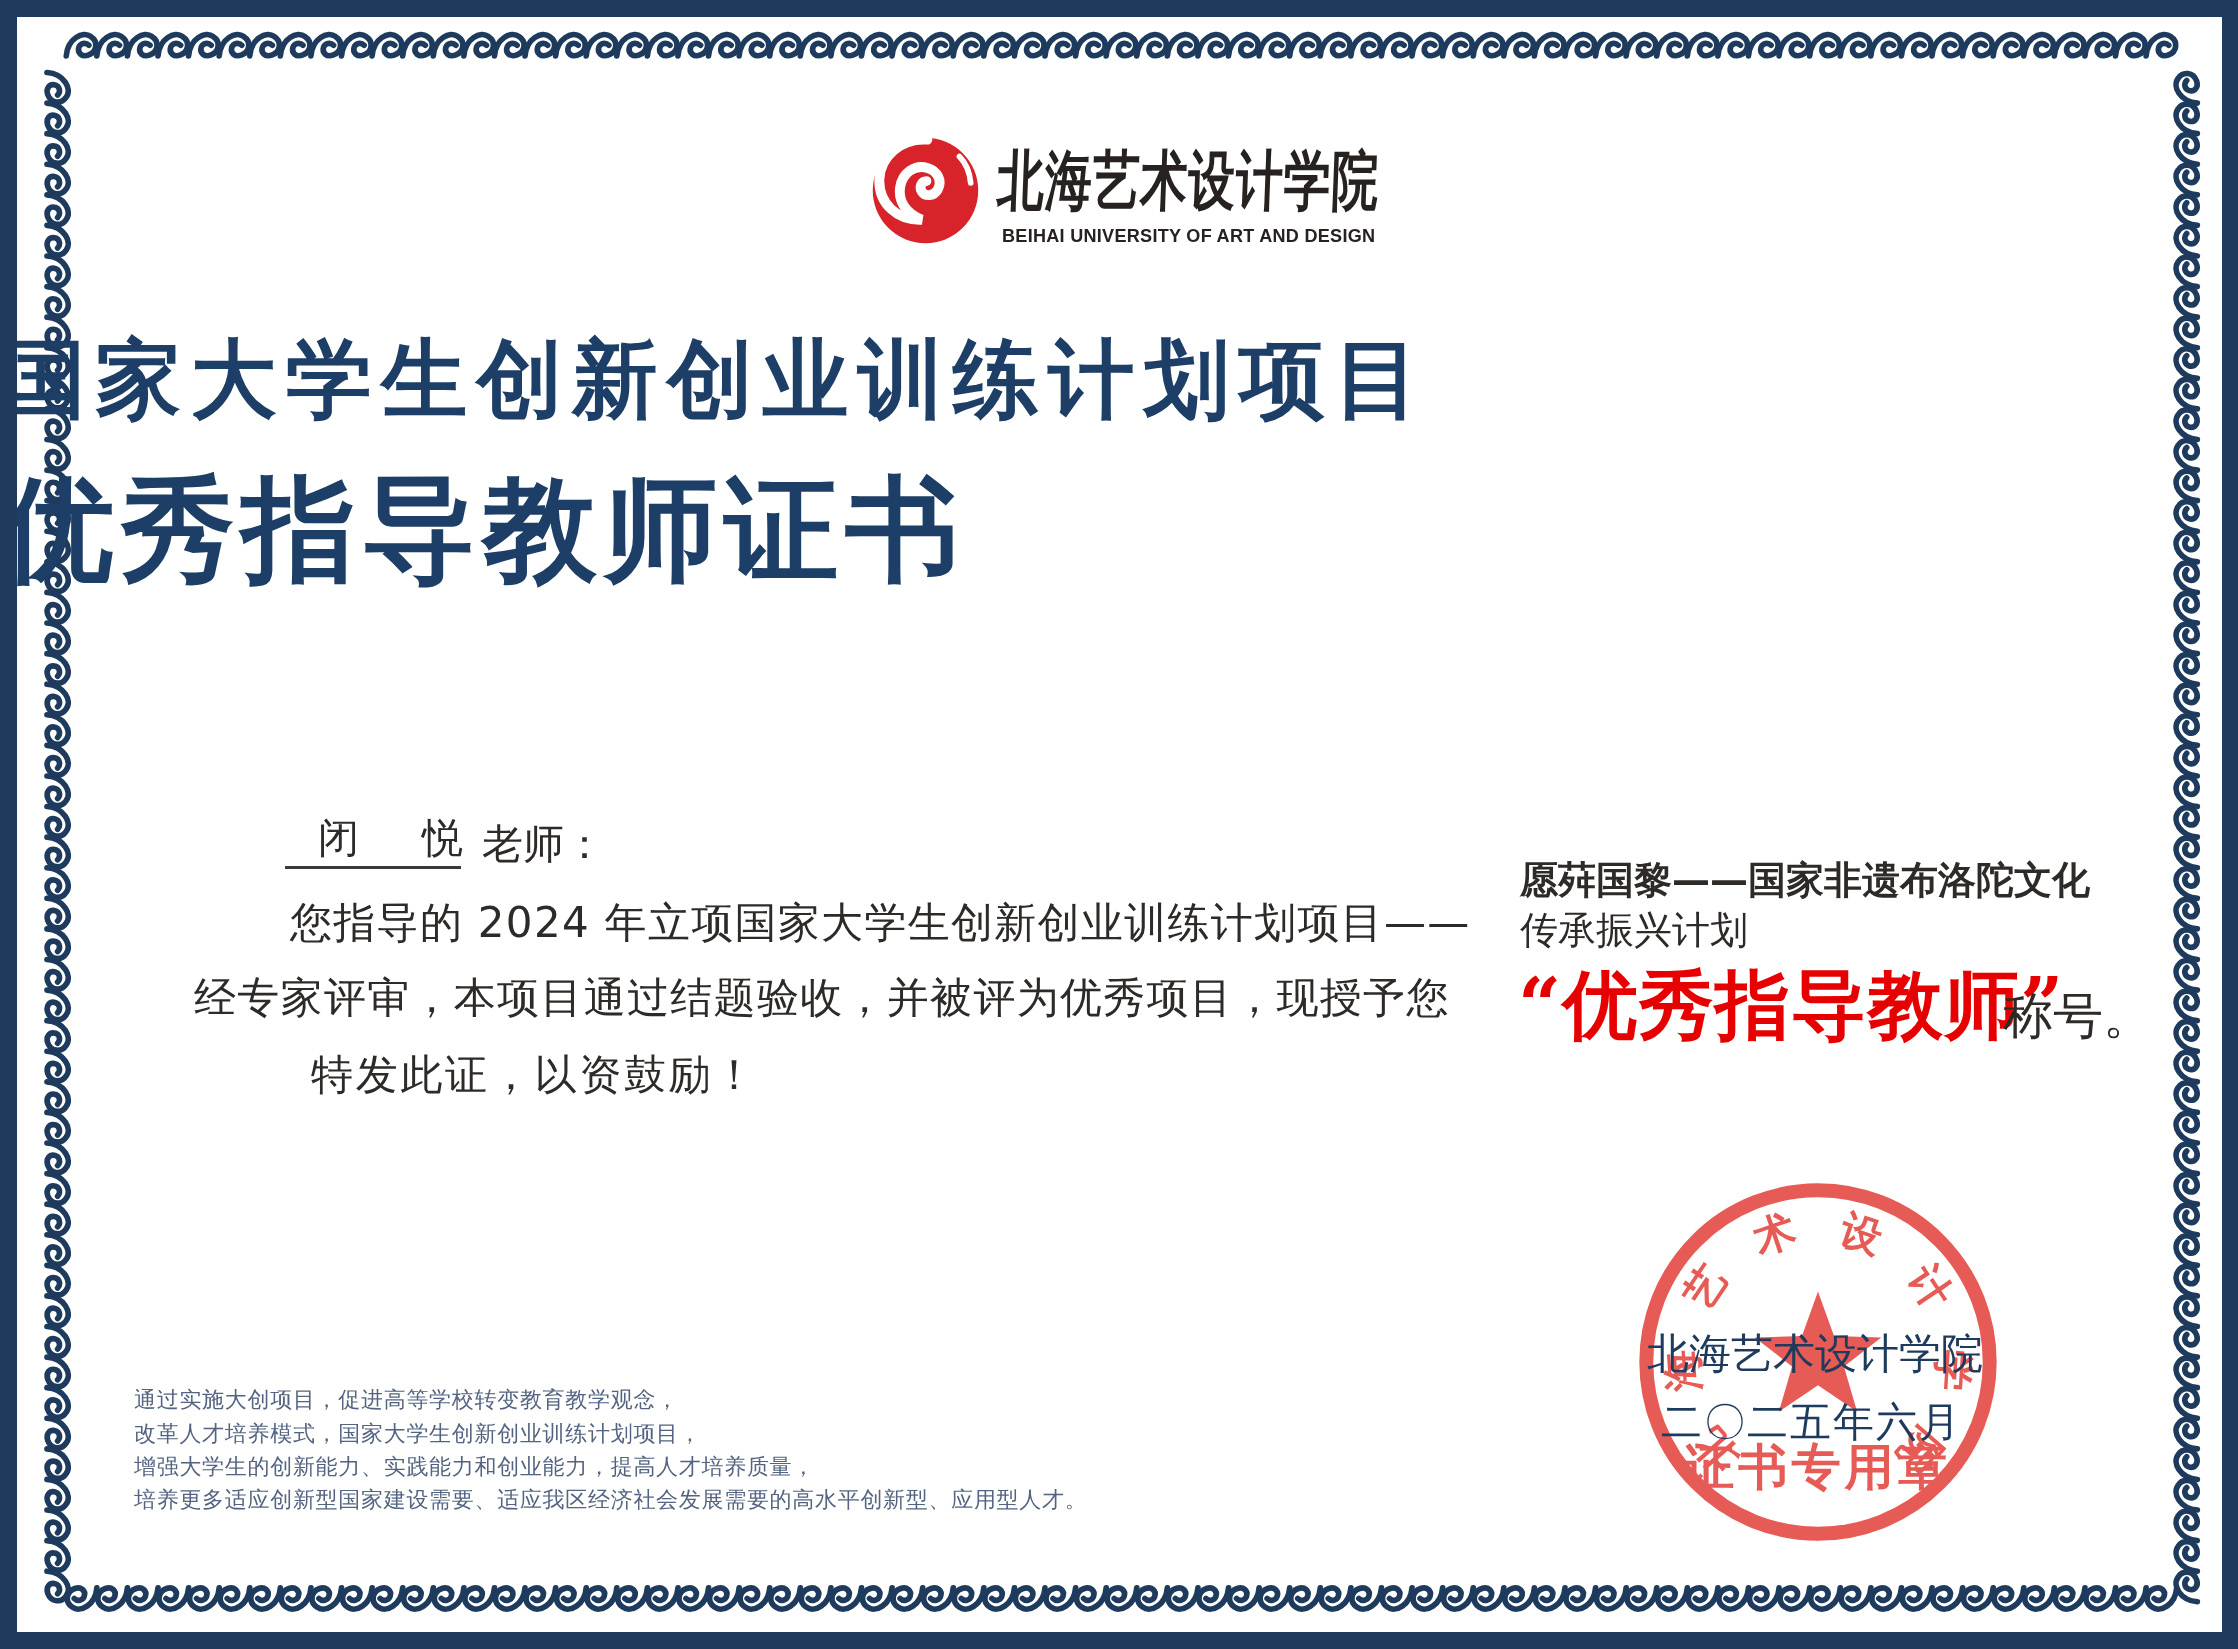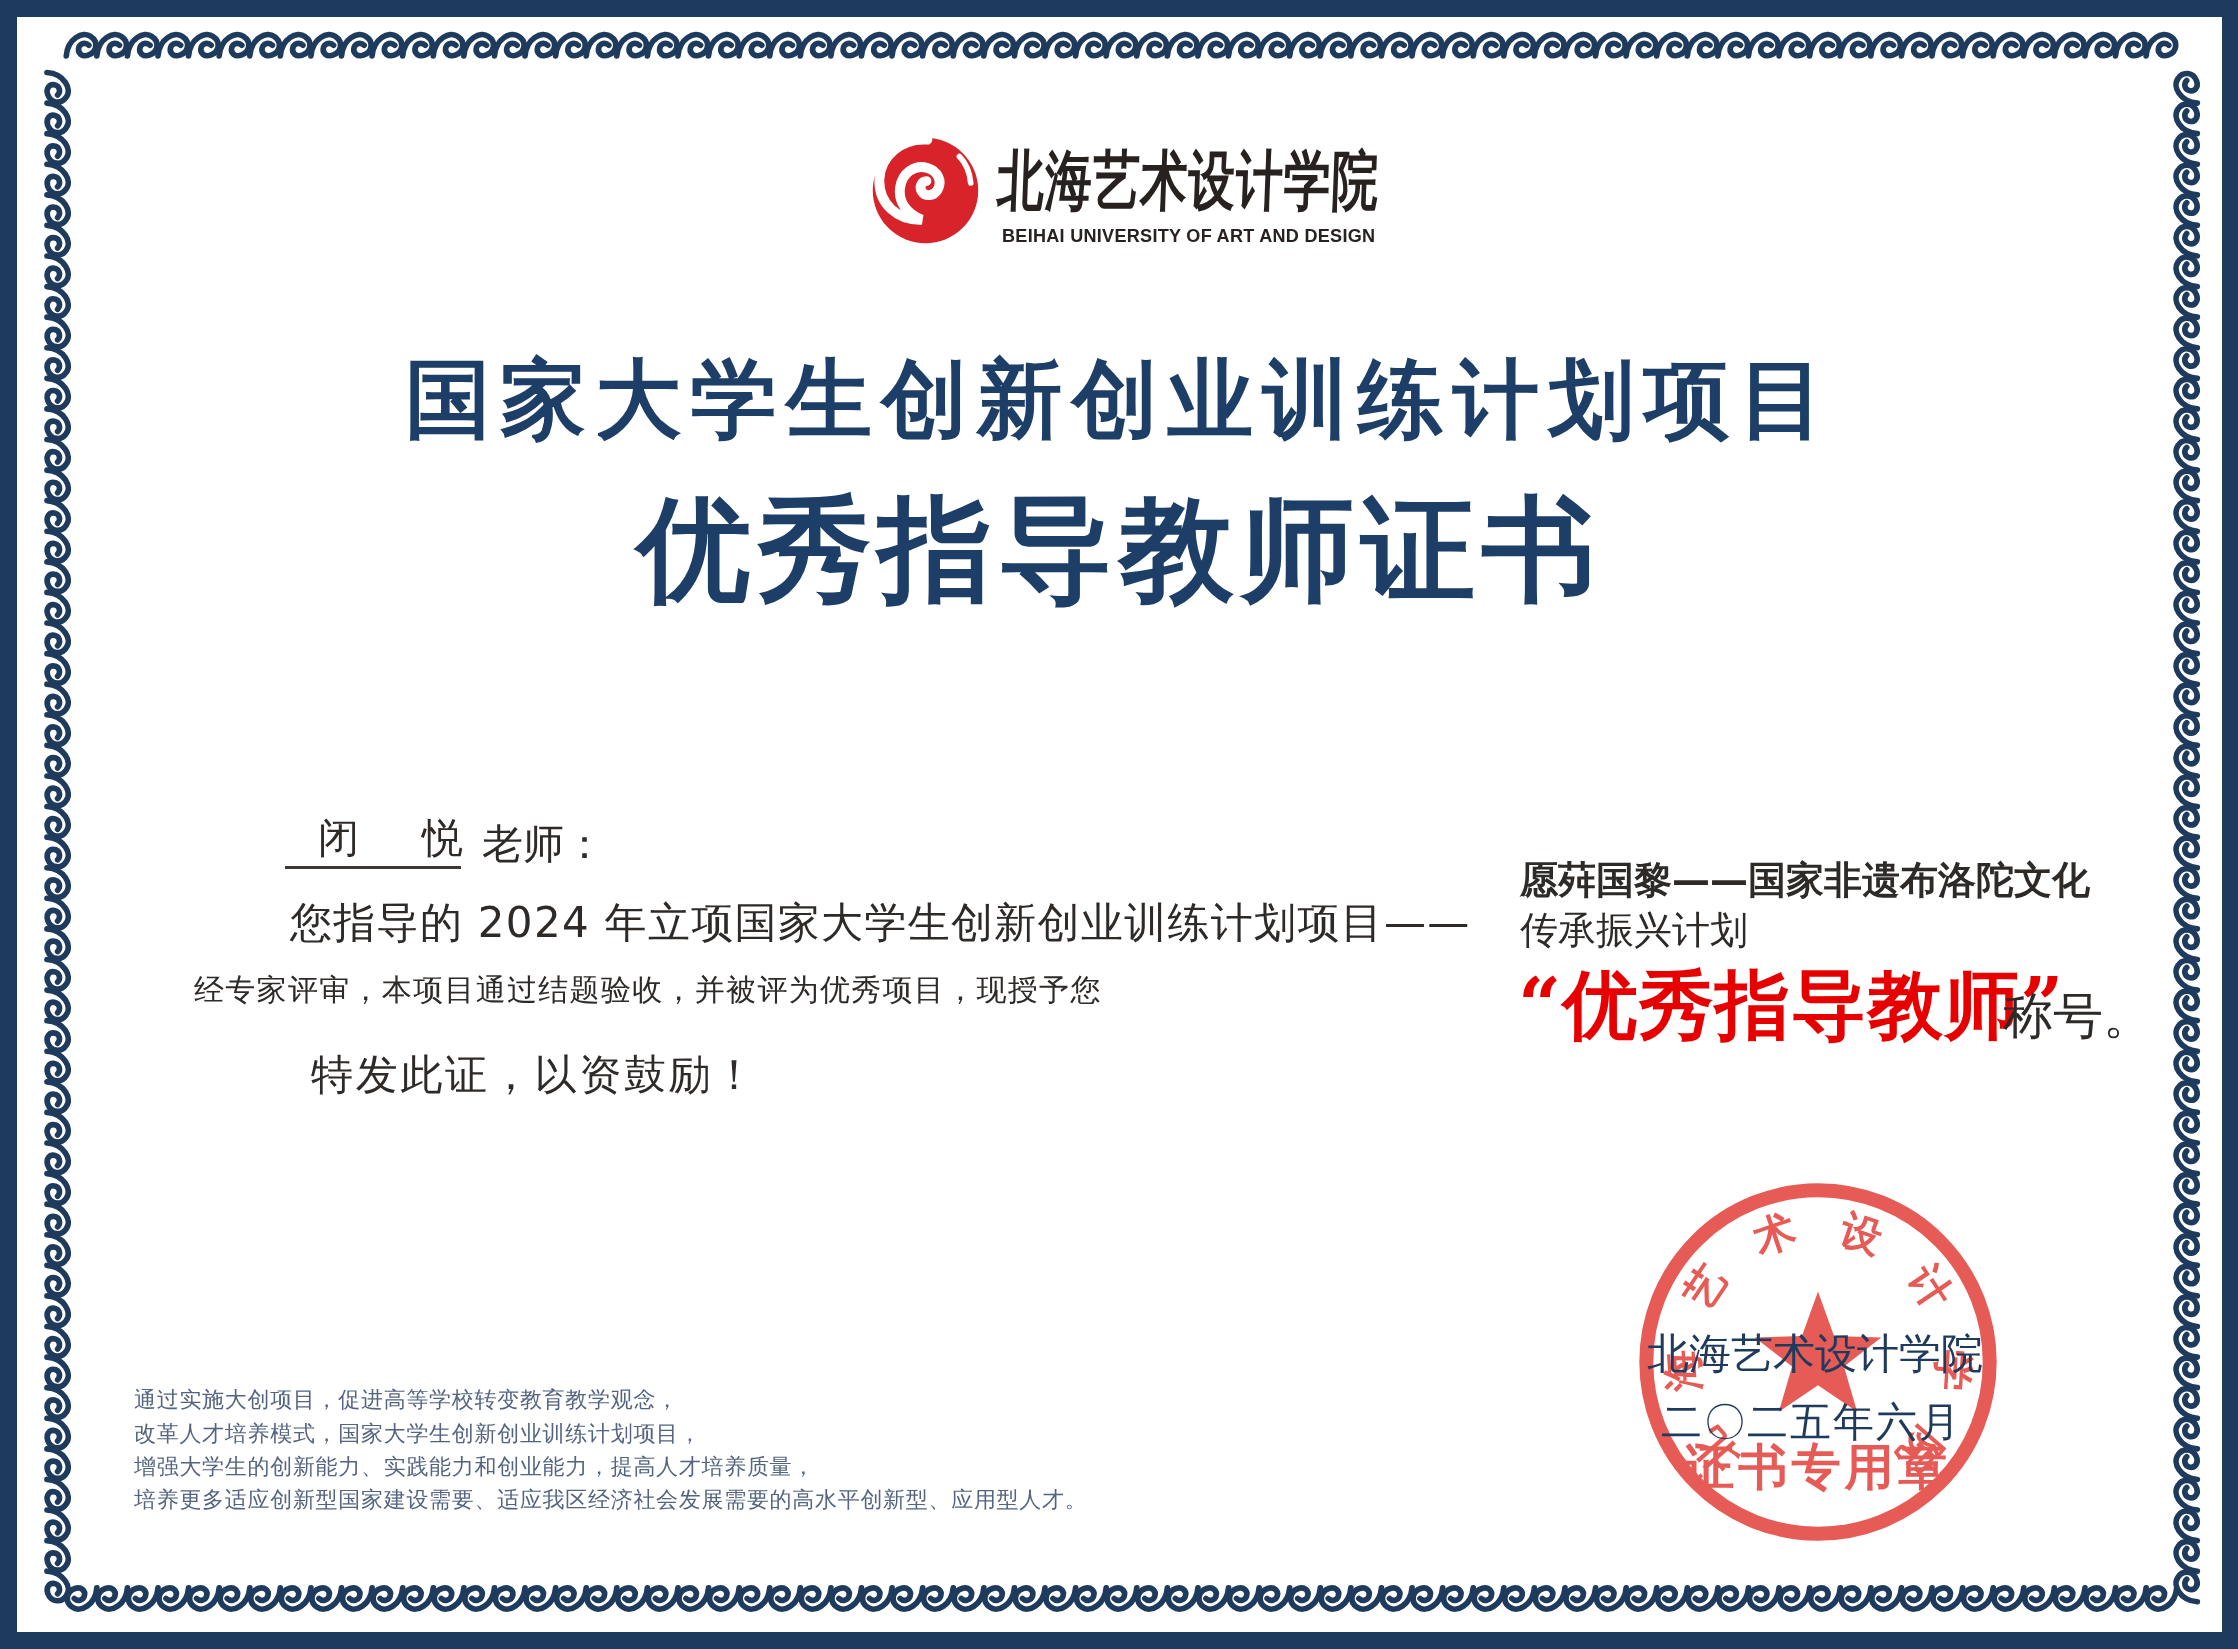--- a/index.html
+++ b/index.html
@@ -29,35 +29,35 @@
   }
   .logo-en{
     left:1002px;top:225px;
     font-family:"Liberation Sans","DejaVu Sans",sans-serif;
     font-weight:bold;font-size:19px;color:#272220;
     transform:scaleX(.95);transform-origin:left top;
     letter-spacing:0.3px;z-index:1;
   }
   
   .title1,.title2{
-    left:0;right:0;text-align:center;
-    font-family:"DejaVu Serif","Liberation Serif",serif;
-    font-weight:bold;color:var(--title-navy);z-index:1;margin-top:20px;
+    left:0;right:0;text-align:left;
+    font-family:"DejaVu Serif","Liberation Serif",serif;
+    font-weight:bold;color:var(--title-navy);z-index:1;
   }
   .title1{top:322px;font-size:86px;letter-spacing:9.3px;}
   .title2{top:454px;font-size:114px;letter-spacing:6.7px;}
   
   .ink{color:var(--ink);}
   .t-name{left:318px;top:811px;font-size:41px;letter-spacing:25px;z-index:1;}
   .t-underline{left:285px;top:866px;width:176px;height:2.7px;background:#3b3835;z-index:1;}
   .t-suffix{left:482px;top:817px;font-size:41px;z-index:1;}
   .bline1{left:290px;top:895px;font-size:42px;letter-spacing:1.3px;z-index:1;}
   .proj1{left:1520px;top:855px;font-size:38px;z-index:1;font-weight:bold;}
   .proj2{left:1520px;top:905px;font-size:38px;z-index:1;}
-  .bline2{left:194px;top:970px;font-size:30px;letter-spacing:1.3px;z-index:1;text-align:center;}
+  .bline2{left:194px;top:970px;font-size:42px;letter-spacing:1.3px;z-index:1;text-align:center;}
   .award{
     left:1518px;top:956px;font-size:75px;letter-spacing:1.3px;
     font-family:"DejaVu Serif","Liberation Serif",serif;
     font-weight:bold;color:var(--award-red);z-index:1;
   }
   .award-suffix{left:2003px;top:983px;font-size:50px;z-index:1;}
   .bline3{left:290px;top:1047px;font-size:42px;letter-spacing:2.7px;z-index:1;margin-left:21px;}
   
   .fn{left:134px;font-size:22px;letter-spacing:0.7px;color:var(--muted);
       font-family:"DejaVu Serif","Liberation Serif",serif;z-index:1;}

